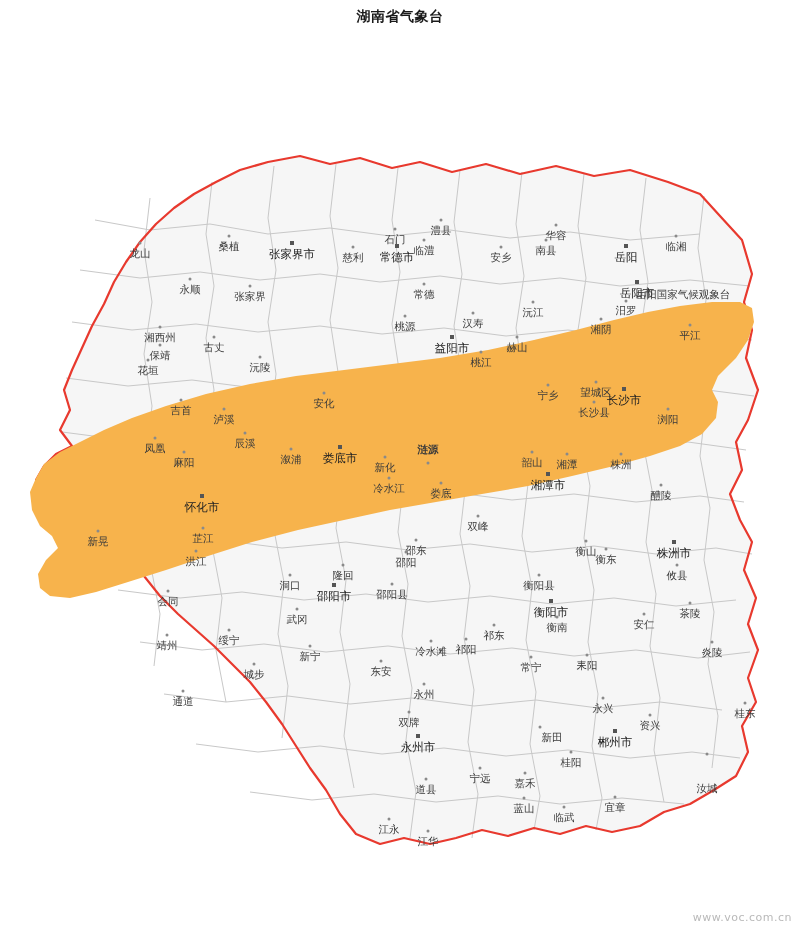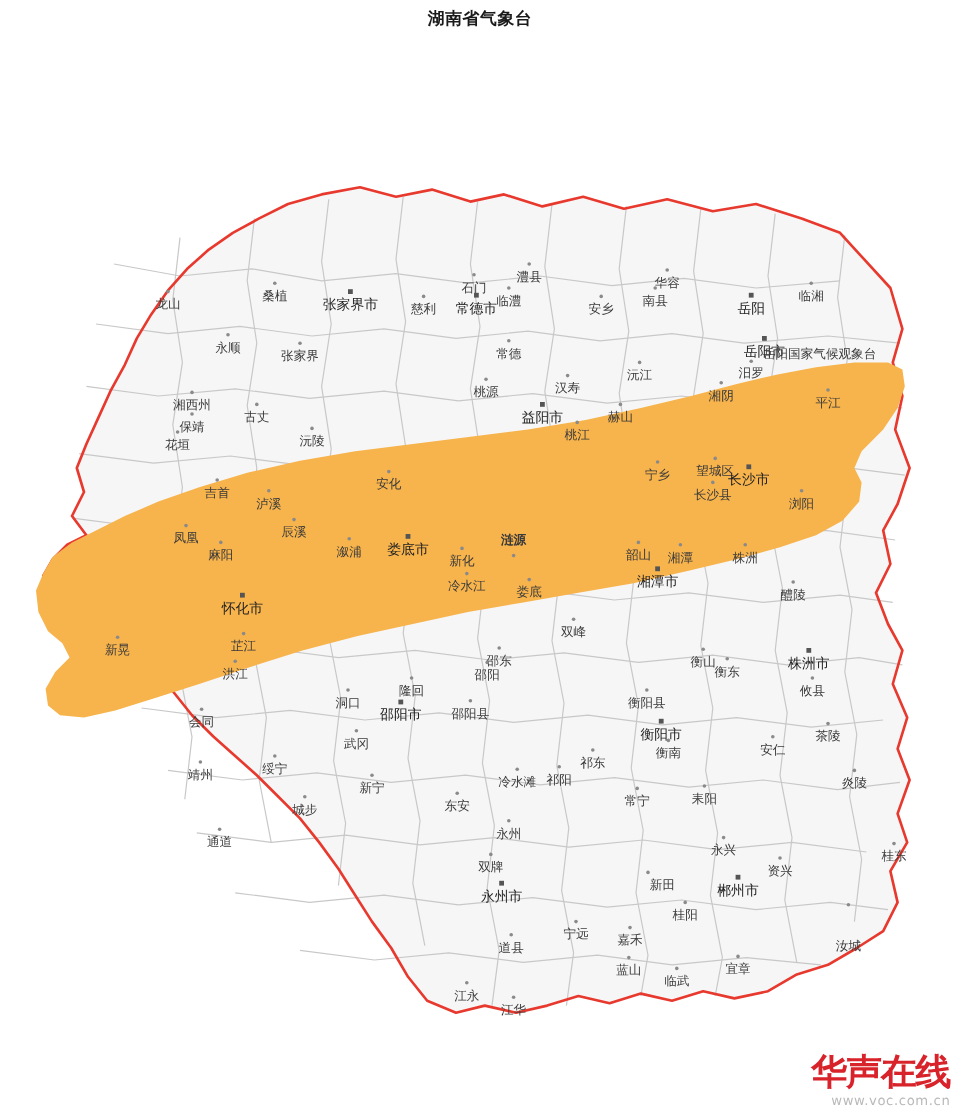--- a/index.html
+++ b/index.html
@@ -394,15 +394,14 @@
       <div class="city-dot" style="left: 389px; top: 729px;"></div>
       <div class="city-label" style="left: 389px; top: 740px;">江永</div>
       <div class="city-dot" style="left: 428px; top: 741px;"></div>
       <div class="city-label" style="left: 428px; top: 752px;">江华</div>
     </div>
 
   <div class="obs-label" id="obs-label" style="left: 683px; top: 205px;">岳阳国家气候观象台</div>
 </div>
 
 <div id="watermark">
-  <div class="wm-logo">华声在线</div>
   <div class="wm-url">www.voc.com.cn</div>
 </div>
 
 </body></html>

